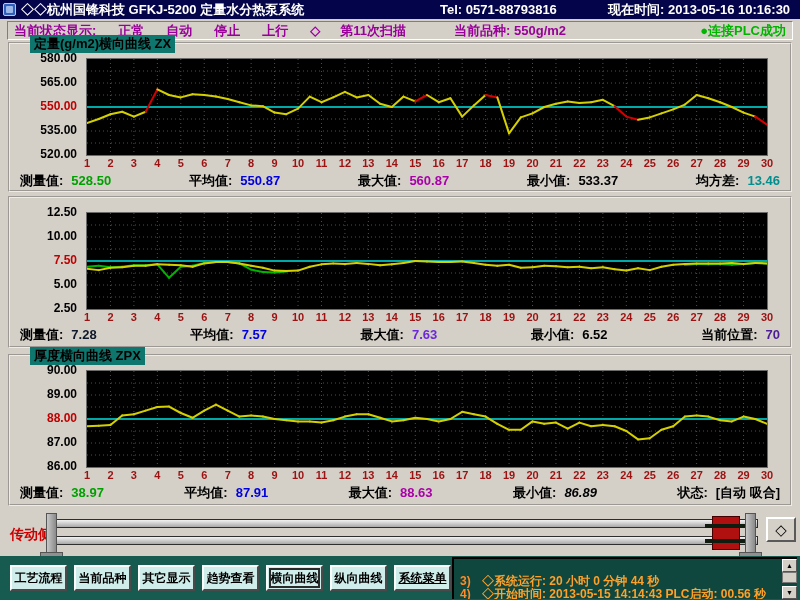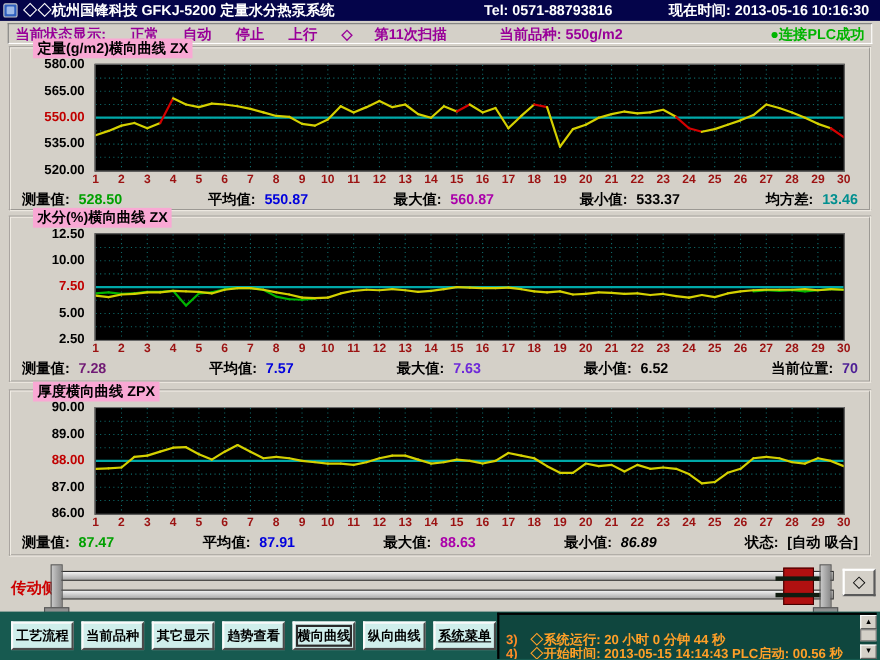--- a/index.html
+++ b/index.html
@@ -22,21 +22,21 @@
     display:flex;align-items:center;font-size:13px;font-weight:bold;color:#990099;white-space:nowrap;}
   .statusbar .sb-label{margin-left:6px;}
   .statusbar .sb-state{margin-left:22px;}
   .statusbar .sb-diamond{margin-left:22px;}
   .statusbar .sb-scan{margin-left:20px;}
   .statusbar .sb-prod{margin-left:48px;}
   .statusbar .sb-plc{margin-left:auto;margin-right:6px;color:#00b400;}
 
   
   .panel{position:absolute;left:8px;width:784px;height:150px;border:2px groove #f0ece4;}
-  .panel-title{position:absolute;left:20px;top:-9px;background:#f9a8d4;padding:0 4px;
+  .panel-title{position:absolute;left:20px;top:-9px;background:#0f766e;padding:0 4px;
     font-size:13px;font-weight:bold;color:#000;white-space:nowrap;z-index:3;}
   .ylabels{position:absolute;left:0;top:14px;width:72px;height:96px;}
   .ylabels span{position:absolute;right:5px;transform:translateY(-50%);font-size:12px;font-weight:bold;color:#000;white-space:nowrap;}
   .ylabels span.accent{color:#c00000;}
   .plot{position:absolute;left:76px;top:14px;width:682px;height:98px;background:#000;border:1px solid #6a6a6a;}
   .plot svg{display:block;}
   .xlabels{position:absolute;left:77px;top:113px;width:680px;height:13px;}
   .xlabels span{position:absolute;top:0;transform:translateX(-50%);font-size:11px;font-weight:bold;color:#9b1212;}
   .stats{position:absolute;left:10px;right:10px;top:127px;height:19px;display:flex;justify-content:space-between;
     align-items:center;font-size:13px;font-weight:bold;}
@@ -246,21 +246,20 @@
     <div class="stats" id="stats0">
         <span class="stat-item"><span class="lbl">测量值:</span><span class="val" style="color: rgb(0, 160, 0); margin-top: 33px;">528.50</span></span>
         <span class="stat-item"><span class="lbl">平均值:</span><span class="val" style="color: rgb(0, 0, 221);">550.87</span></span>
         <span class="stat-item"><span class="lbl">最大值:</span><span class="val" style="color: rgb(170, 0, 170);">560.87</span></span>
         <span class="stat-item"><span class="lbl">最小值:</span><span class="val" style="color: rgb(0, 0, 0);">533.37</span></span>
         <span class="stat-item"><span class="lbl">均方差:</span><span class="val" style="color: rgb(0, 143, 143);">13.46</span></span>
       </div>
   </div>
 
   <div class="panel" style="top:196px;height:152px;">
-    <div class="panel-title">水分(%)横向曲线 ZX</div>
     <div class="ylabels" id="ylab1">
         <span style="top: 0px;">12.50</span>
         <span style="top: 24px;">10.00</span>
         <span class="accent" style="top: 48px;">7.50</span>
         <span style="top: 72px;">5.00</span>
         <span style="top: 96px;">2.50</span>
       </div>
     <div class="plot">
       <svg id="svg1" width="680" height="96" viewBox="0 0 680 96">
           <line x1="0" y1="84" x2="680" y2="84" stroke="#0e6a6a" stroke-width="1" stroke-dasharray="1 3"></line>
@@ -409,21 +408,21 @@
         <span style="left: 515.862px;">23</span>
         <span style="left: 539.31px;">24</span>
         <span style="left: 562.759px;">25</span>
         <span style="left: 586.207px;">26</span>
         <span style="left: 609.655px;">27</span>
         <span style="left: 633.103px;">28</span>
         <span style="left: 656.552px;">29</span>
         <span style="left: 680px;">30</span>
       </div>
     <div class="stats" id="stats1">
-        <span class="stat-item"><span class="lbl">测量值:</span><span class="val" style="color: #701a75;">7.28</span></span>
+        <span class="stat-item"><span class="lbl">测量值:</span><span class="val" style="color: #0f172a;">7.28</span></span>
         <span class="stat-item"><span class="lbl">平均值:</span><span class="val" style="color: rgb(0, 0, 221);">7.57</span></span>
         <span class="stat-item"><span class="lbl">最大值:</span><span class="val" style="color: #6d28d9;">7.63</span></span>
         <span class="stat-item"><span class="lbl">最小值:</span><span class="val" style="color: rgb(0, 0, 0);">6.52</span></span>
         <span class="stat-item"><span class="lbl">当前位置:</span><span class="val" style="color: #4c1d95;">70</span></span>
       </div>
   </div>
 
   <div class="panel" style="top:354px;height:152px;">
     <div class="panel-title">厚度横向曲线 ZPX</div>
     <div class="ylabels" id="ylab2">
@@ -557,21 +556,21 @@
         <span style="left: 515.862px;">23</span>
         <span style="left: 539.31px;">24</span>
         <span style="left: 562.759px;">25</span>
         <span style="left: 586.207px;">26</span>
         <span style="left: 609.655px;">27</span>
         <span style="left: 633.103px;">28</span>
         <span style="left: 656.552px;">29</span>
         <span style="left: 680px;">30</span>
       </div>
     <div class="stats" id="stats2">
-        <span class="stat-item"><span class="lbl">测量值:</span><span class="val" style="color: rgb(0, 160, 0);">87.47</span></span>
+        <span class="stat-item"><span class="lbl">测量值:</span><span class="val" style="color: rgb(0, 160, 0);">38.97</span></span>
         <span class="stat-item"><span class="lbl">平均值:</span><span class="val" style="color: rgb(0, 0, 221);">87.91</span></span>
         <span class="stat-item"><span class="lbl">最大值:</span><span class="val" style="color: rgb(170, 0, 170);">88.63</span></span>
         <span class="stat-item"><span class="lbl">最小值:</span><span class="val" style="color: rgb(0, 0, 0); font-style: italic;">86.89</span></span>
         <span class="stat-item"><span class="lbl">状态:</span><span class="val" style="color: rgb(0, 0, 0);">[自动 吸合]</span></span>
       </div>
   </div>
 
   <div class="railzone">
     <span class="drive-label">传动侧</span>
     <div class="rail r1"></div>

